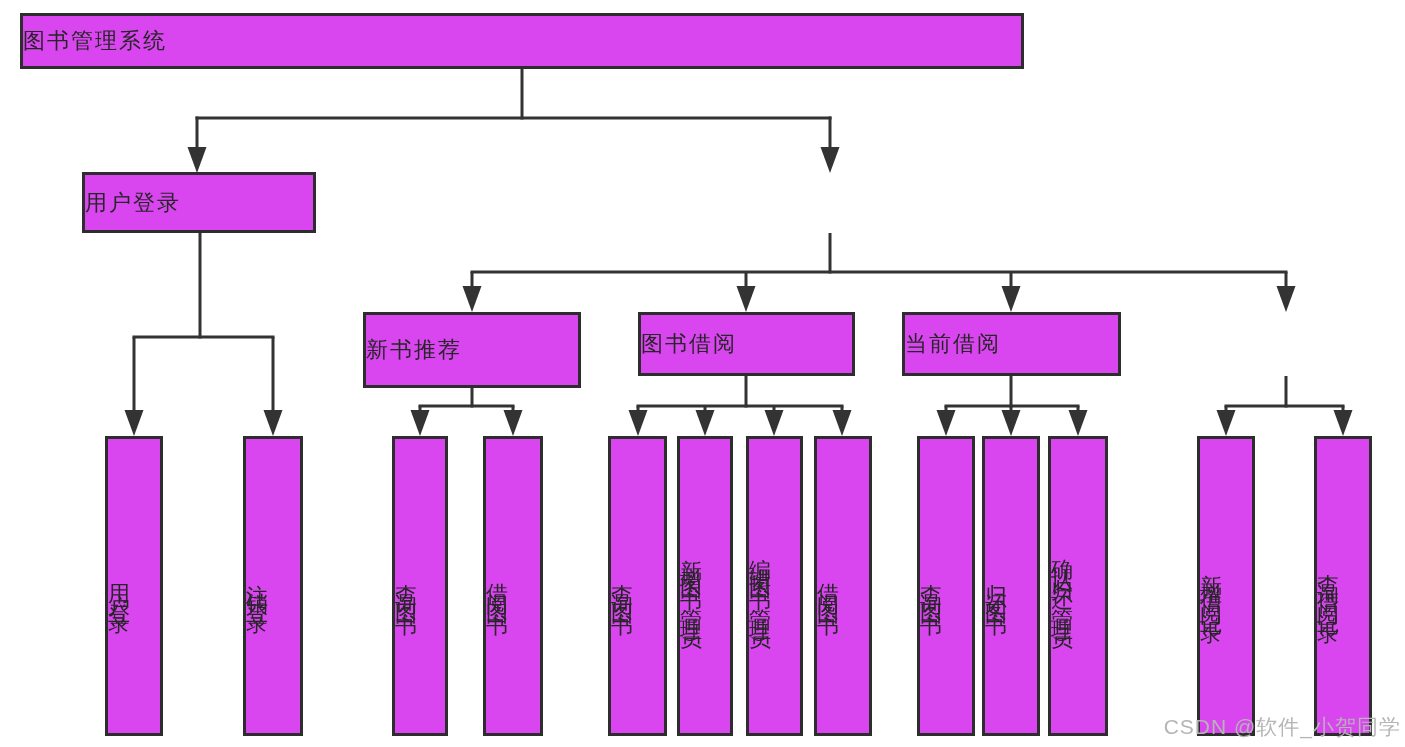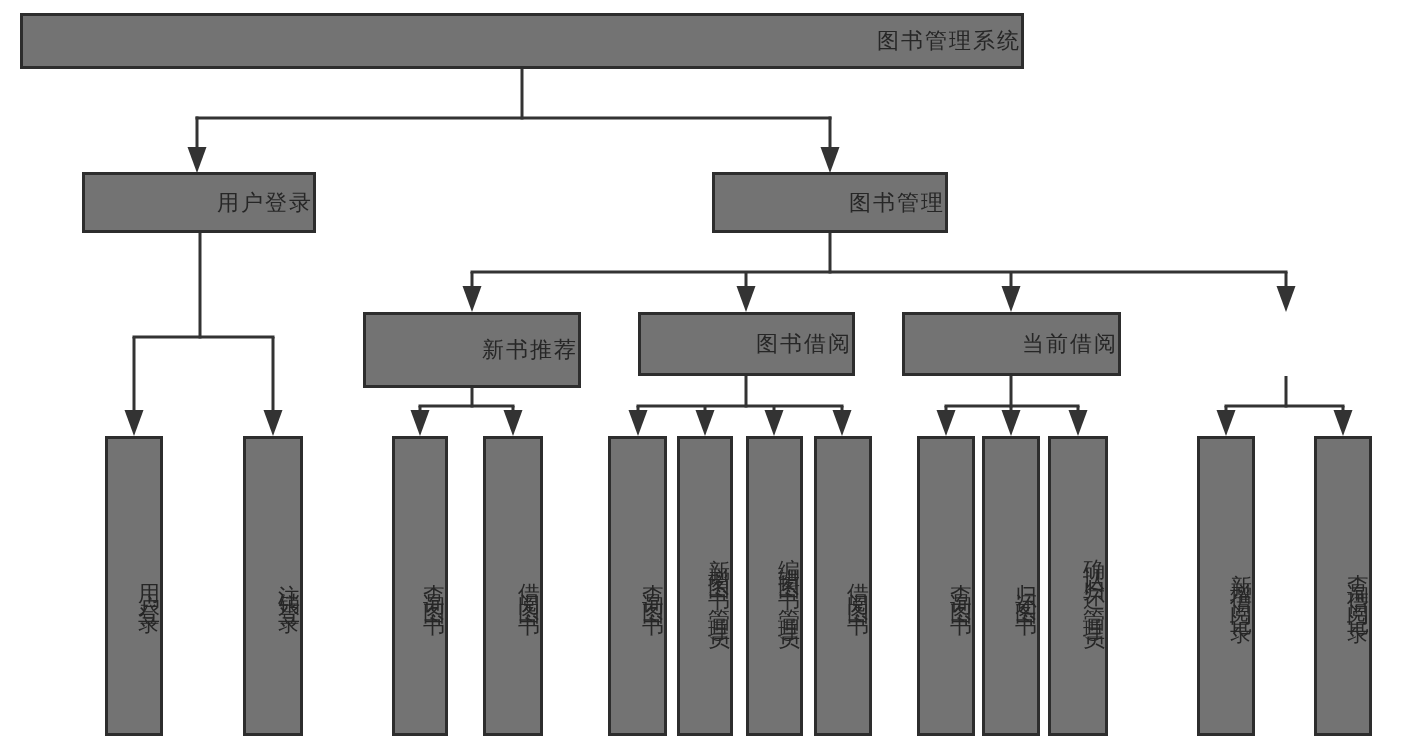--- a/index.html
+++ b/index.html
@@ -19,24 +19,24 @@
   svg.wires {
     position: absolute;
     left: 0;
     top: 0;
     z-index: 1;
   }
   .node {
     position: absolute;
     box-sizing: border-box;
     border: 3px solid #2d2d2d;
-    background: #737373;
+    background: #d946ef;
     display: flex;
     align-items: center;
-    justify-content: flex-end;
+    justify-content: flex-start;
     z-index: 2;
   }
   .node.h span {
     font-size: 22px;
     letter-spacing: 2px;
     white-space: nowrap;
   }
   .node.leaf span {
     writing-mode: vertical-rl;
     text-orientation: mixed;
@@ -131,23 +131,20 @@
     </g>
   </svg>
 
   <div class="node h" style="left:20px; top:13px; width:1004px; height:56px;">
     <span>图书管理系统</span>
   </div>
 
   <div class="node h" style="left:82px; top:172px; width:234px; height:61px;">
     <span>用户登录</span>
   </div>
-  <div class="node h" style="left:712px; top:172px; width:236px; height:61px;">
-    <span>图书管理</span>
-  </div>
 
   <div class="node h" style="left:363px; top:312px; width:218px; height:76px;">
     <span>新书推荐</span>
   </div>
   <div class="node h" style="left:638px; top:312px; width:217px; height:64px;">
     <span>图书借阅</span>
   </div>
   <div class="node h" style="left:902px; top:312px; width:219px; height:64px;">
     <span>当前借阅</span>
   </div>
@@ -189,14 +186,15 @@
     <span>确认归还（管理员）</span>
   </div>
 
   <div class="node leaf" style="left:1197px; top:436px; width:58px; height:300px;">
     <span>新增借阅记录</span>
   </div>
   <div class="node leaf" style="left:1314px; top:436px; width:58px; height:300px;">
     <span>查询借阅记录</span>
   </div>
 
+  <div class="watermark">CSDN @软件_小贺同学</div>
 
 </div>
 
 </body></html>

